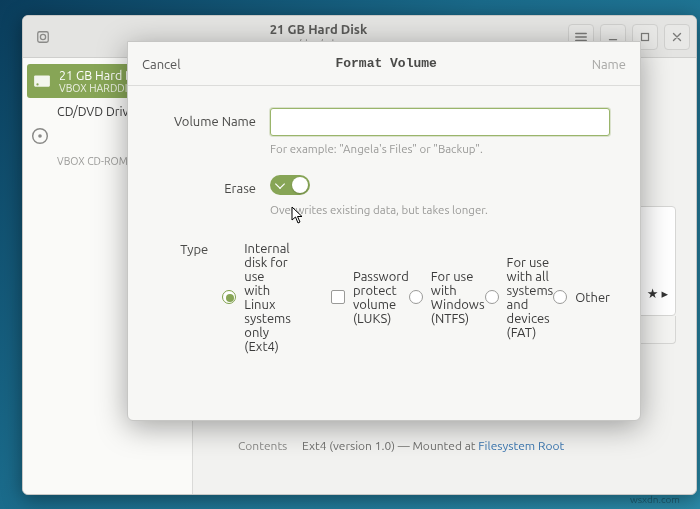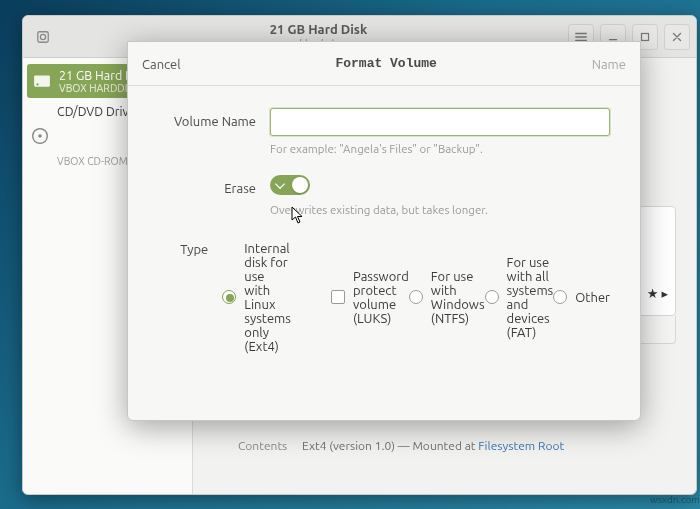--- a/index.html
+++ b/index.html
@@ -116,21 +116,21 @@
     position:absolute;
     left:45px;
     bottom:42px;
     font-size:12px;
     color:#6f6f6d;
   }
   .contents-row .lbl { color:#8a8a88; margin-right:12px; }
   .contents-row a { color:#3a76b0; text-decoration:none; }
 
   .watermark {
-    position:absolute; right:0; bottom:4px;
+    position:absolute; right:20px; bottom:4px;
     font-size:10px; color:rgba(0,0,0,0.35);
   }
 
   
   .dialog {
     position:absolute;
     top:41px;
     left:127px;
     width:514px;
     height:380px;

